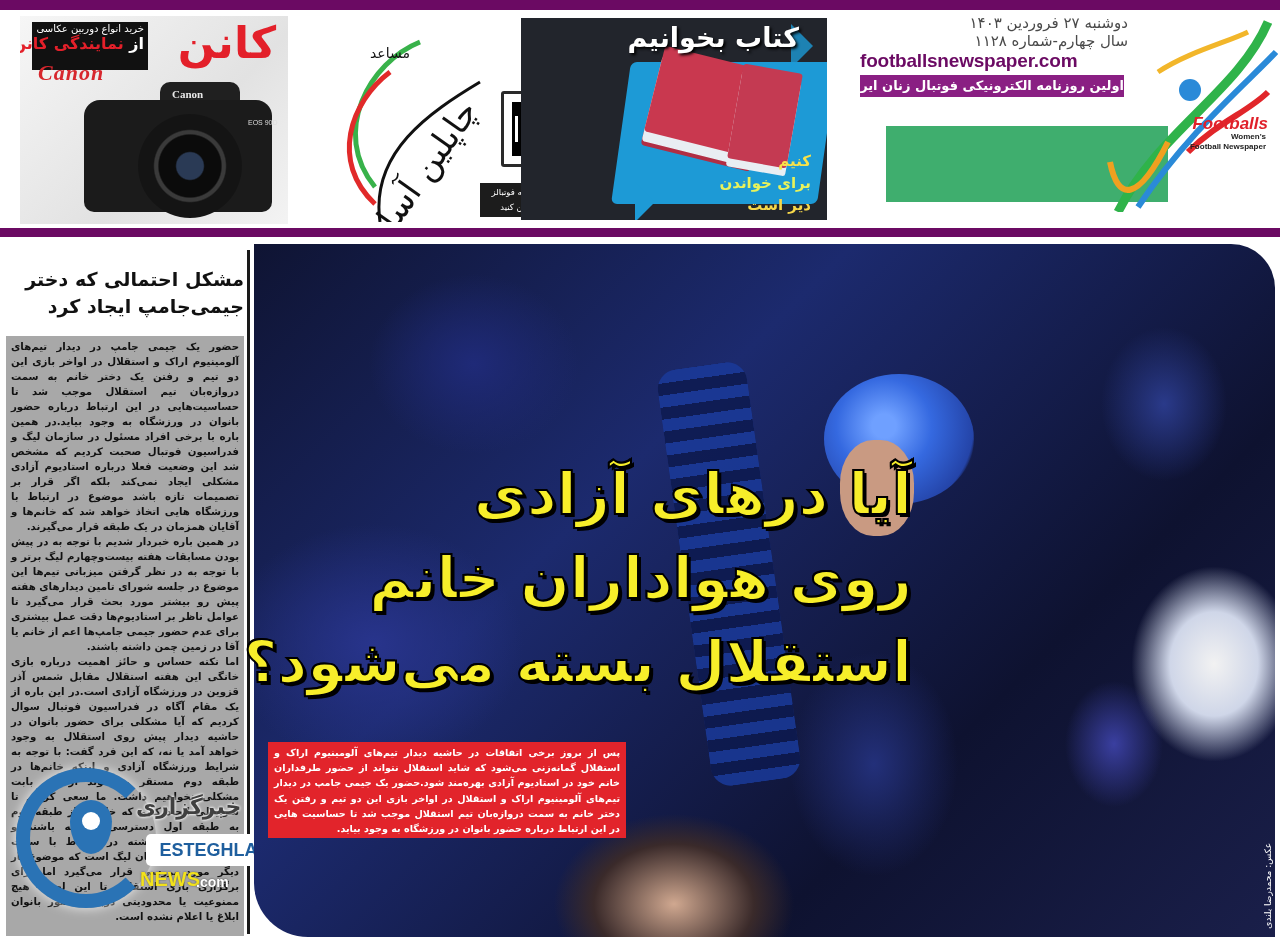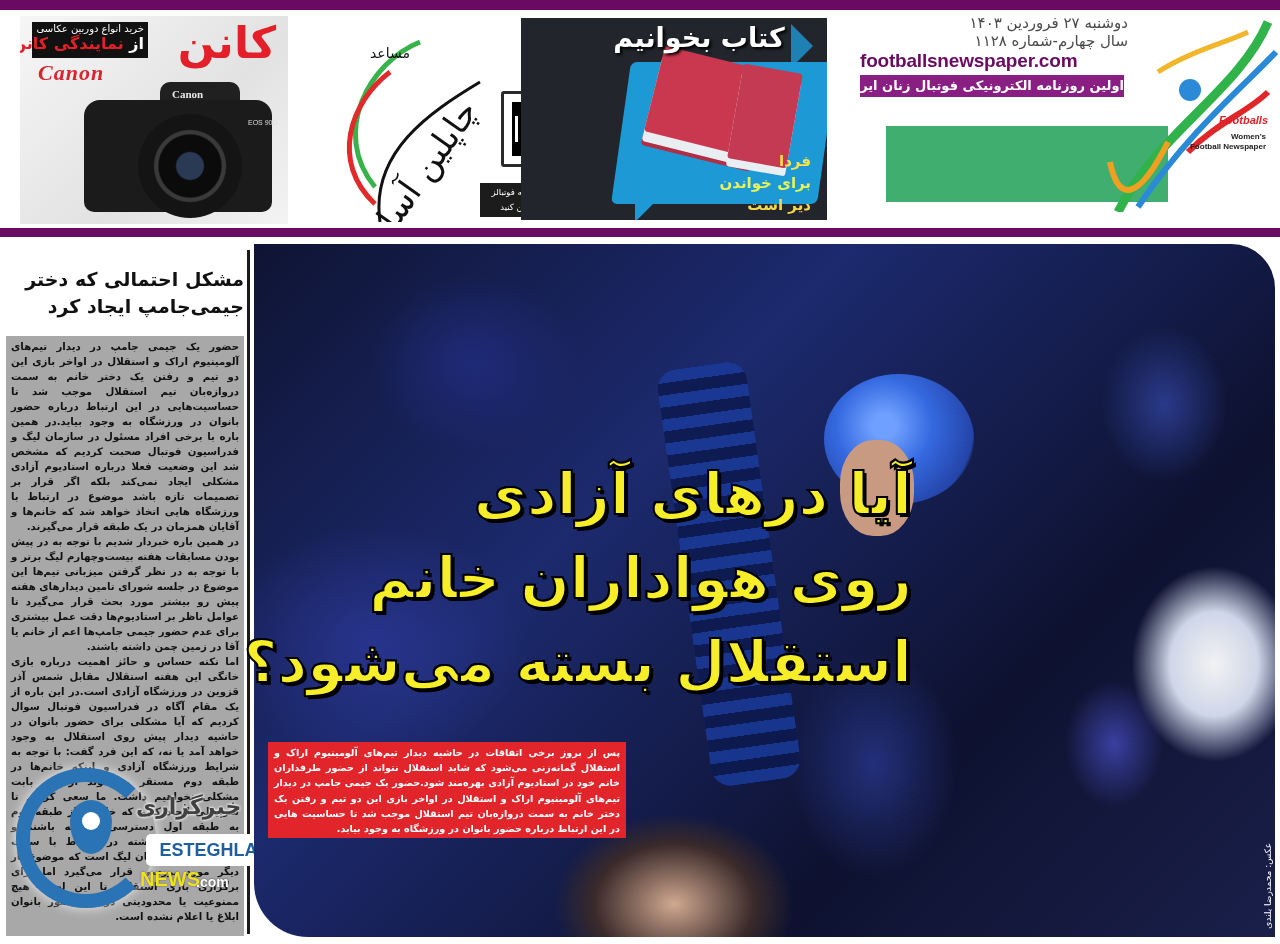--- a/index.html
+++ b/index.html
@@ -11,30 +11,30 @@
 
   
   .masthead { position: absolute; left: 858px; top: 12px; width: 420px; height: 214px; }
   .mast-date { position: absolute; right: 150px; top: 2px; font-size: 15px; color: #4a4a4a; direction: rtl; text-align: right; white-space: nowrap; font-family: "DejaVu Sans", sans-serif; }
   .mast-issue { position: absolute; right: 150px; top: 20px; font-size: 15px; color: #4a4a4a; direction: rtl; text-align: right; white-space: nowrap; }
   .mast-url { position: absolute; left: 2px; top: 38px; font-size: 19px; font-weight: bold; color: #6b0a63; font-family: "Liberation Sans", sans-serif; letter-spacing: -0.2px; }
   .mast-slogan { position: absolute; left: 2px; top: 63px; width: 264px; height: 22px; background: #8a1f83; color: #ffffff; font-size: 13px; font-weight: bold; direction: rtl; text-align: center; line-height: 22px; white-space: nowrap; }
   .mast-green { position: absolute; left: 28px; top: 114px; width: 282px; height: 76px; background: #3fae6e; }
   .mast-logo-text { position: absolute; left: 18px; top: 86px; font-size: 78px; font-weight: bold; color: #111111; direction: rtl; line-height: 110px; font-family: "DejaVu Sans", sans-serif; }
   .mast-swoosh { position: absolute; left: 240px; top: 0px; width: 180px; height: 200px; }
-  .mast-brand { position: absolute; right: 10px; top: 102px; font-size: 11px; font-weight: bold; color: #e0202a; font-family: "Liberation Sans", sans-serif; font-style: italic; }
+  .mast-brand { position: absolute; right: 10px; top: 102px; font-size: 17px; font-weight: bold; color: #e0202a; font-family: "Liberation Sans", sans-serif; font-style: italic; }
   .mast-brand-sub1 { position: absolute; right: 12px; top: 120px; font-size: 8px; font-weight: bold; color: #222; font-family: "Liberation Sans", sans-serif; }
   .mast-brand-sub2 { position: absolute; right: 12px; top: 130px; font-size: 8px; font-weight: bold; color: #222; font-family: "Liberation Sans", sans-serif; }
 
   
   .book-ad { position: absolute; left: 521px; top: 18px; width: 306px; height: 202px; background: #22252c; overflow: hidden; }
   .book-ad .blue-panel { position: absolute; left: 100px; top: 44px; width: 206px; height: 142px; background: #1d9ad6; transform: skewX(-8deg); border-radius: 6px; }
   .book-ad .chev1 { position: absolute; right: 14px; top: 6px; width: 0; height: 0; border-left: 22px solid #1d9ad6; border-top: 22px solid transparent; border-bottom: 22px solid transparent; opacity: .8; }
   .book-ad .chev2 { position: absolute; left: 114px; top: 164px; width: 0; height: 0; border-left: 20px solid #1d9ad6; border-top: 20px solid transparent; border-bottom: 20px solid transparent; }
-  .book-title { position: absolute; left: 78px; top: 4px; width: 200px; text-align: center; direction: rtl; color: #ffffff; font-size: 27px; font-weight: bold; text-shadow: 2px 2px 3px #000; white-space: nowrap; }
+  .book-title { position: absolute; left: 78px; top: 4px; width: 200px; text-align: right; direction: rtl; color: #ffffff; font-size: 27px; font-weight: bold; text-shadow: 2px 2px 3px #000; white-space: nowrap; }
   .book1 { position: absolute; left: 132px; top: 40px; width: 112px; height: 88px; background: #c9384f; transform: rotate(14deg); border-radius: 4px; box-shadow: 0 10px 0 #e9eef3, 0 14px 0 #b12e44; }
   .book2 { position: absolute; left: 214px; top: 50px; width: 60px; height: 96px; background: #c43a52; transform: rotate(10deg); border-radius: 3px; box-shadow: 0 8px 0 #e9eef3; }
   .book-l1, .book-l2, .book-l3 { position: absolute; right: 16px; direction: rtl; text-align: right; font-size: 15px; font-weight: bold; white-space: nowrap; }
   .book-l1 { top: 134px; color: #f7e24a; letter-spacing: 6px; }
   .book-l2 { top: 156px; color: #e8f25a; }
   .book-l3 { top: 178px; color: #f7d84a; }
   .qr-box { position: absolute; left: 501px; top: 91px; width: 76px; height: 76px; background: #ffffff; border: 3px solid #2a2a2a; border-radius: 3px; }
   .qr-inner { position: absolute; left: 8px; top: 8px; width: 54px; height: 54px;
     background:
       linear-gradient(#000,#000) 0 0/14px 14px no-repeat,
@@ -45,21 +45,21 @@
     background-blend-mode: normal;
   }
   .qr-caption { position: absolute; left: 480px; top: 183px; width: 122px; height: 34px; background: #1c1c1c; color: #ffffff; direction: rtl; text-align: center; font-size: 8.5px; line-height: 15px; padding-top: 2px; }
 
   
   .calli { position: absolute; left: 330px; top: 22px; width: 180px; height: 200px; }
 
   
   .canon-ad { position: absolute; left: 20px; top: 16px; width: 268px; height: 208px; background: linear-gradient(135deg, #f6f6f6 0%, #e2e2e2 60%, #f3f3f3 100%); overflow: hidden; }
   .canon-fa { position: absolute; right: 12px; top: 4px; font-size: 44px; font-weight: bold; color: #e3202a; direction: rtl; line-height: 46px; font-family: "DejaVu Sans", sans-serif; }
-  .canon-box { position: absolute; left: 12px; top: 6px; width: 116px; height: 36px; background: #111; color: #fff; direction: rtl; text-align: right; padding: 1px 4px; }
+  .canon-box { position: absolute; left: 12px; top: 6px; width: 116px; height: 48px; background: #111; color: #fff; direction: rtl; text-align: right; padding: 1px 4px; }
   .canon-box .l1 { font-size: 10px; display: block; white-space: nowrap; }
   .canon-box .l2 { font-size: 16px; font-weight: bold; display: block; white-space: nowrap; color: #fff; }
   .canon-box .l2 .red { color: #e3202a; }
   .canon-en { position: absolute; left: 18px; top: 44px; font-size: 22px; font-weight: bold; color: #d7262d; font-family: "Liberation Serif", serif; font-style: italic; letter-spacing: 1px; }
   .cam-body { position: absolute; left: 64px; top: 84px; width: 188px; height: 112px; background: #1b1b1b; border-radius: 16px 16px 10px 10px; }
   .cam-top { position: absolute; left: 140px; top: 66px; width: 80px; height: 32px; background: #202020; border-radius: 10px 10px 0 0; }
   .cam-label { position: absolute; left: 152px; top: 72px; color: #e8e8e8; font-size: 11px; font-weight: bold; font-family: "Liberation Serif", serif; }
   .cam-lens { position: absolute; left: 118px; top: 98px; width: 104px; height: 104px; border-radius: 50%; background: radial-gradient(circle, #2a3a55 0 18%, #0b0b0b 20% 42%, #3a3a3a 44% 48%, #141414 50% 100%); }
   .cam-model { position: absolute; left: 228px; top: 102px; color: #ddd; font-size: 7px; font-family: "Liberation Sans", sans-serif; line-height: 9px; }
 
@@ -137,21 +137,21 @@
   <div>بار کد بالا را اسکن کنید</div>
 </div>
 
 <div class="book-ad">
   <div class="blue-panel"></div>
   <div class="chev1"></div>
   <div class="chev2"></div>
   <div class="book1"></div>
   <div class="book2"></div>
   <div class="book-title">کتاب بخوانیم</div>
-  <div class="book-l1">فردا</div>
+  <div class="book-l1">کنیم</div>
   <div class="book-l2">برای خواندن</div>
   <div class="book-l3">دیر است</div>
 </div>
 
 <div class="masthead">
   <div class="mast-date">دوشنبه ۲۷ فروردین ۱۴۰۳</div>
   <div class="mast-issue">سال چهارم-شماره ۱۱۲۸</div>
   <div class="mast-url">footballsnewspaper.com</div>
   <div class="mast-slogan">اولین روزنامه الکترونیکی فوتبال زنان ایران</div>
   <div class="mast-green"></div>

